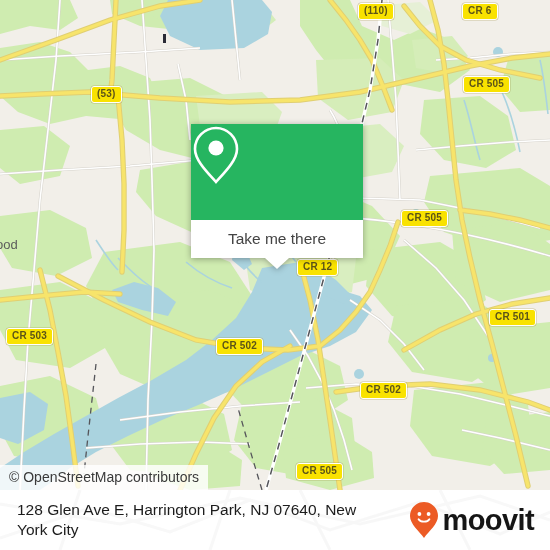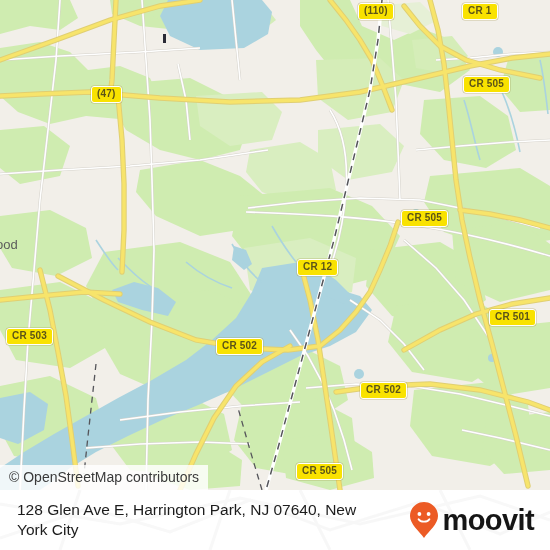--- a/index.html
+++ b/index.html
@@ -287,33 +287,45 @@
           <path d="M382,0 L378,40 L370,90 L358,140 L346,190 L334,240 L320,292 L306,344 L292,396 L278,448 L266,490" stroke="#55555a" stroke-width="1.5" fill="none" stroke-dasharray="7 6"></path>
           <path d="M262,490 L250,450 L238,408" stroke="#55555a" stroke-width="1.3" fill="none" stroke-dasharray="6 5"></path>
           <path d="M96,364 L92,400 L88,436 L84,474" stroke="#55555a" stroke-width="1.3" fill="none" stroke-dasharray="6 5"></path>
         </g>
 
         <rect x="163" y="34" width="3" height="9" fill="#2a2a35"></rect>
       </g>
     </svg>
 
     <div class="shield" style="left:358px; top:3px;">(110)</div>
-    <div class="shield" style="left:462px; top:3px;">CR 1</div>
+    <div class="shield" style="left:462px; top:3px;">CR 6</div>
     <div class="shield" style="left:463px; top:76px;">CR 505</div>
-    <div class="shield" style="left:91px;  top:86px;">(47)</div>
+    <div class="shield" style="left:91px;  top:86px;">(53)</div>
     <div class="shield" style="left:401px; top:210px;">CR 505</div>
     <div class="shield" style="left:297px; top:259px;">CR 12</div>
     <div class="shield" style="left:489px; top:309px;">CR 501</div>
     <div class="shield" style="left:6px;   top:328px;">CR 503</div>
     <div class="shield" style="left:216px; top:338px;">CR 502</div>
     <div class="shield" style="left:360px; top:382px;">CR 502</div>
     <div class="shield" style="left:296px; top:463px;">CR 505</div>
 
     <div class="place-label" style="left:-4px; top:237px;">ood</div>
 
+    <div class="popup">
+      <div class="popup-head">
+        <svg width="50" height="62" viewBox="0 0 50 62">
+          <path d="M25,4 C13.4,4 4,13.4 4,25 C4,37 18,50 25,58 C32,50 46,37 46,25 C46,13.4 36.6,4 25,4 Z" fill="none" stroke="#ffffff" stroke-width="2.6"></path>
+          <circle cx="25" cy="24" r="7.6" fill="#ffffff"></circle>
+        </svg>
+      </div>
+      <div class="popup-body">
+        <span class="popup-label">Take me there</span>
+      </div>
+      <div class="popup-tail"></div>
+    </div>
 
     <div class="attribution">© OpenStreetMap contributors</div>
   </div>
 
   <div class="footer">
     <svg class="footer-watermark" width="550" height="60" viewBox="0 0 550 60">
       <g stroke="#888" stroke-width="3" fill="none">
         <path d="M0,48 L90,18 L170,42 L250,10 L330,40 L420,12 L500,44 L550,22"></path>
         <path d="M60,60 L80,0"></path>
         <path d="M210,60 L230,0"></path>

